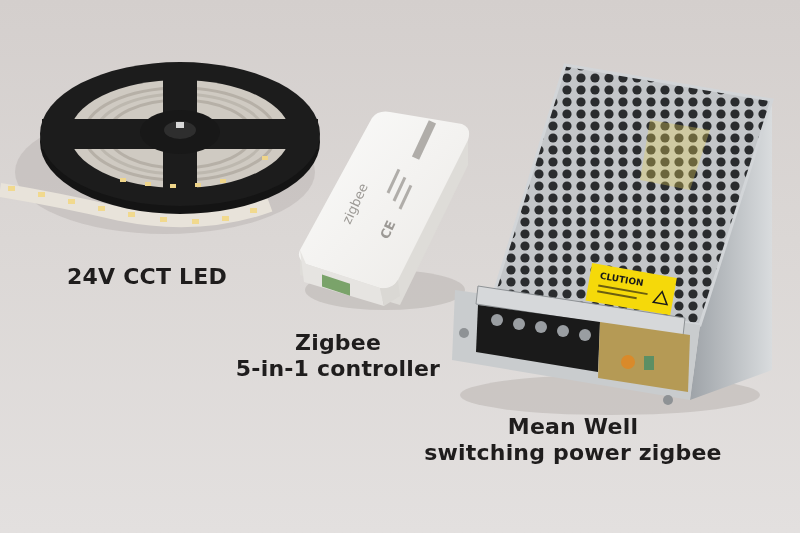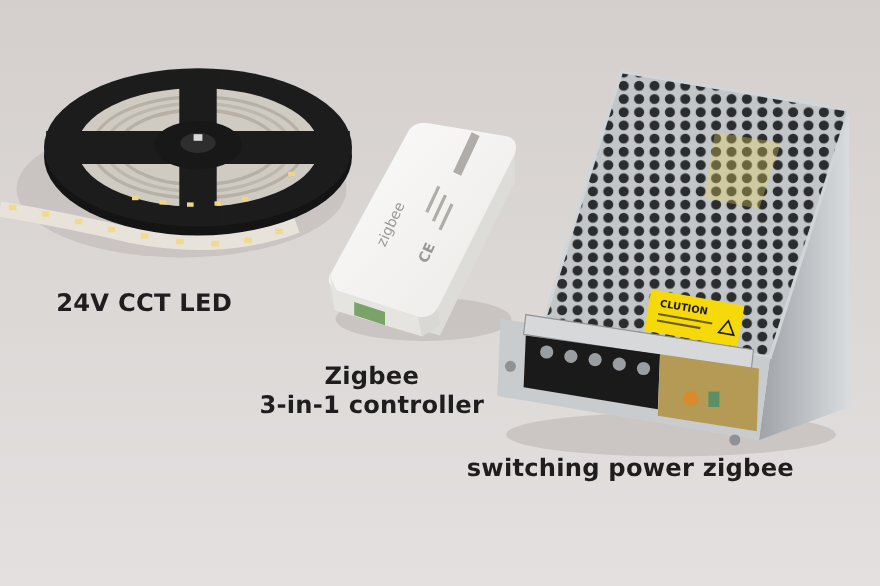--- a/index.html
+++ b/index.html
@@ -8,21 +8,21 @@
       background: linear-gradient(180deg, #d4cfcd 0%, #dbd7d5 45%, #e3e0df 100%);
       font-family: "DejaVu Sans", "Liberation Sans", sans-serif;
     }
     .scene { position:absolute; inset:0; }
     .label {
       position:absolute; color:#1f1d1d; font-weight:bold; text-align:center;
       font-family: "DejaVu Sans", sans-serif; letter-spacing:0.2px;
       line-height:1.2;
     }
     .label div { white-space:nowrap; }
-    #lbl-strip { left:36px; top:264px; width:190px; font-size:22px; }
+    #lbl-strip { left:52px; top:264px; width:190px; font-size:22px; }
     #lbl-ctrl { left:228px; top:330px; width:220px; font-size:22px; }
     #lbl-psu { left:418px; top:414px; width:310px; font-size:22px; }
     svg { position:absolute; left:0; top:0; }
   </style>
 </head>
 <body>
 
 <div class="scene">
   <svg width="800" height="533" viewBox="0 0 800 533">
     <defs>
@@ -143,19 +143,20 @@
       <circle cx="668" cy="400" r="5" fill="#8e9295"></circle>
     </g>
   </svg>
 
   <div class="label" id="lbl-strip">
     <div>24V CCT LED</div>
   </div>
 
   <div class="label" id="lbl-ctrl">
     <div>Zigbee</div>
-    <div>3-in-1 controller</div>
+    <div>5-in-1 controller</div>
   </div>
 
   <div class="label" id="lbl-psu">
+    <div>Mean Well</div>
     <div>switching power zigbee</div>
   </div>
 </div>
 
 </body></html>

